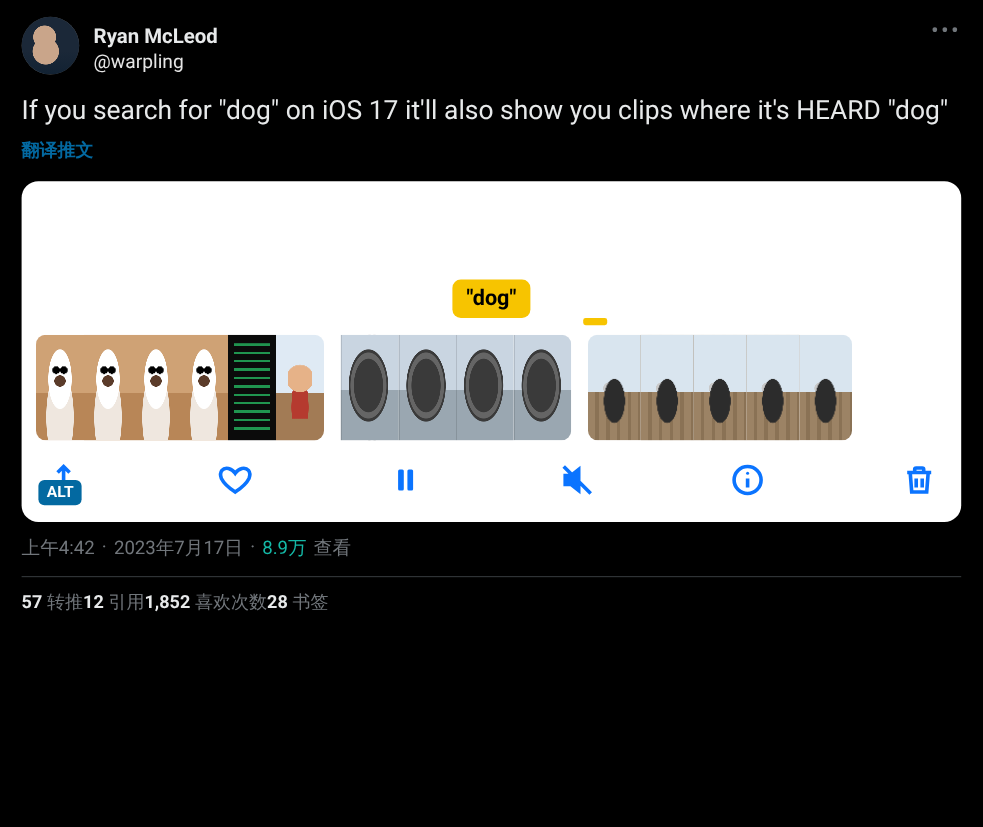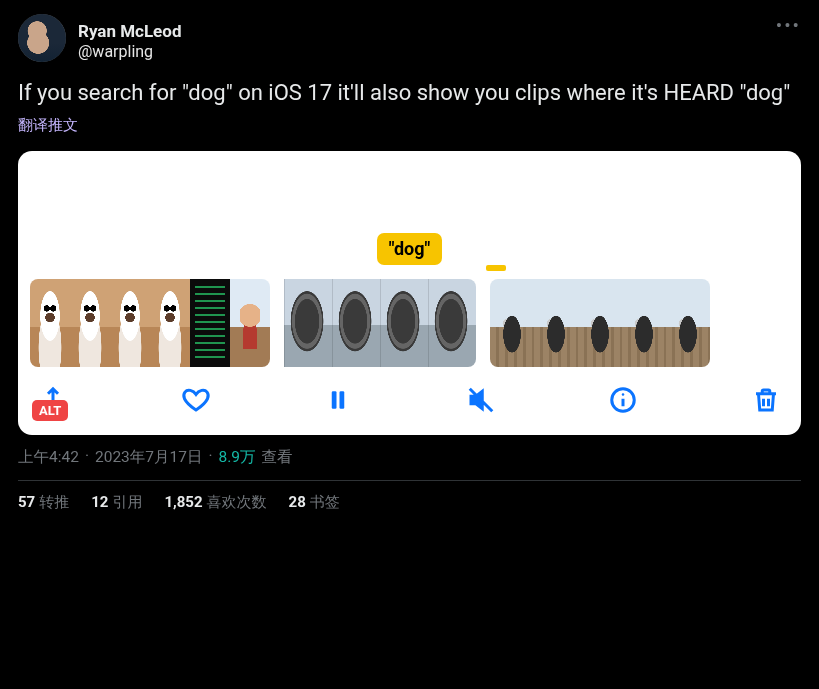--- a/index.html
+++ b/index.html
@@ -41,22 +41,23 @@
   }
   .body-text {
     margin-top:16px;
     font-size:22px;
     line-height:1.35;
     color:#e7e9ea;
     white-space:pre-wrap;
   }
   .translate {
     margin-top:8px;
-    color:#c4b5fd;
+    color:#0369a1;
     font-size:15px;
+    font-weight:bold;
   }
   .embed {
     margin-top:16px;
     width:100%;
     border-radius:14px;
     background:#fff;
     position:relative;
     padding:12px 12px 18px 12px;
   }
   .embed-top-space { height:70px; }
@@ -169,37 +170,37 @@
   .tool {
     width:34px; height:34px;
     color:#0b74ff;
     display:flex; align-items:center; justify-content:center;
   }
   .tool svg{ width:30px; height:30px; stroke:#0b74ff; fill:none; stroke-width:2.4; }
   .alt-badge {
     position:absolute;
     left:14px;
     bottom:14px;
-    background:#ef4444;
+    background:#0369a1;
     color:#fff;
     font-size:13px;
     font-weight:700;
     padding:3px 7px;
     border-radius:5px;
   }
   .meta {
     margin-top:12px;
     color:#71767b;
     font-size:15.5px;
     display:flex; align-items:flex-start; gap:6px;
   }
   .meta .strong{ color:#14b8a6; font-weight:400; }
   .divider { height:1px; background:#2f3336; margin-top:12px; }
   .stats {
-    display:flex; gap:22px;
+    display:flex; 
     padding-top:12px;
     font-size:15px;
     color:#71767b;
   }
   .stats .n { color:#e7e9ea; font-weight:700; margin-right:4px; }
 </style>
 </head>
 <body>
 
 <div class="tweet">

